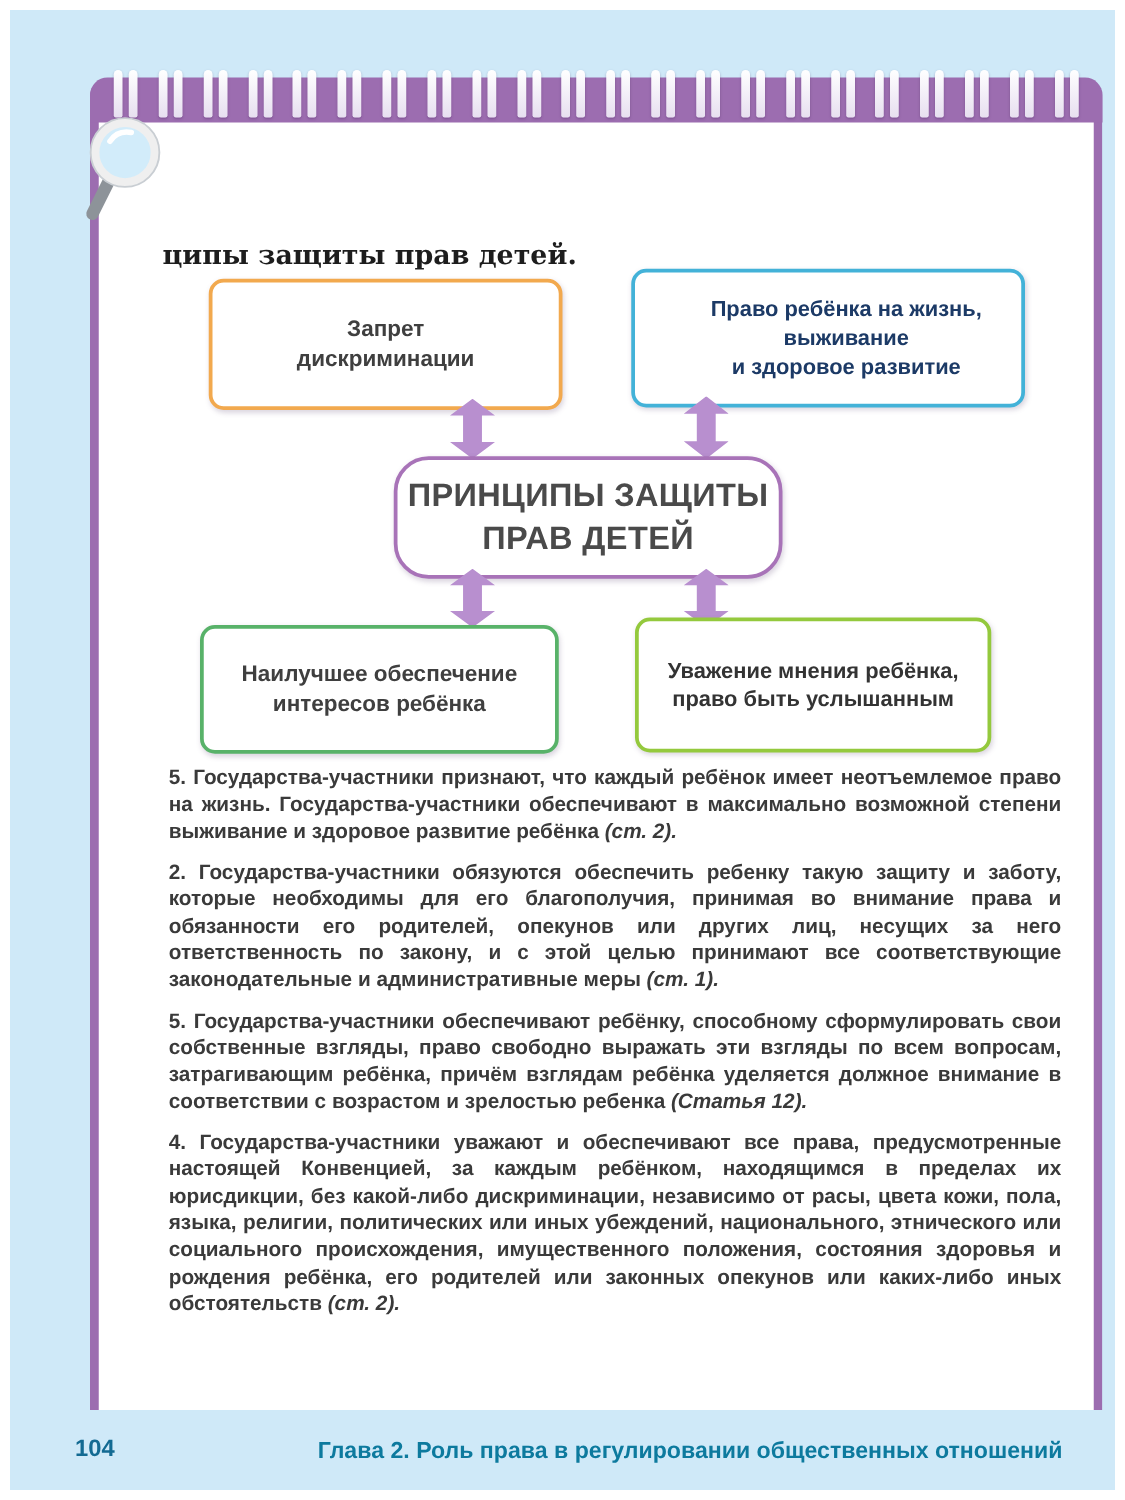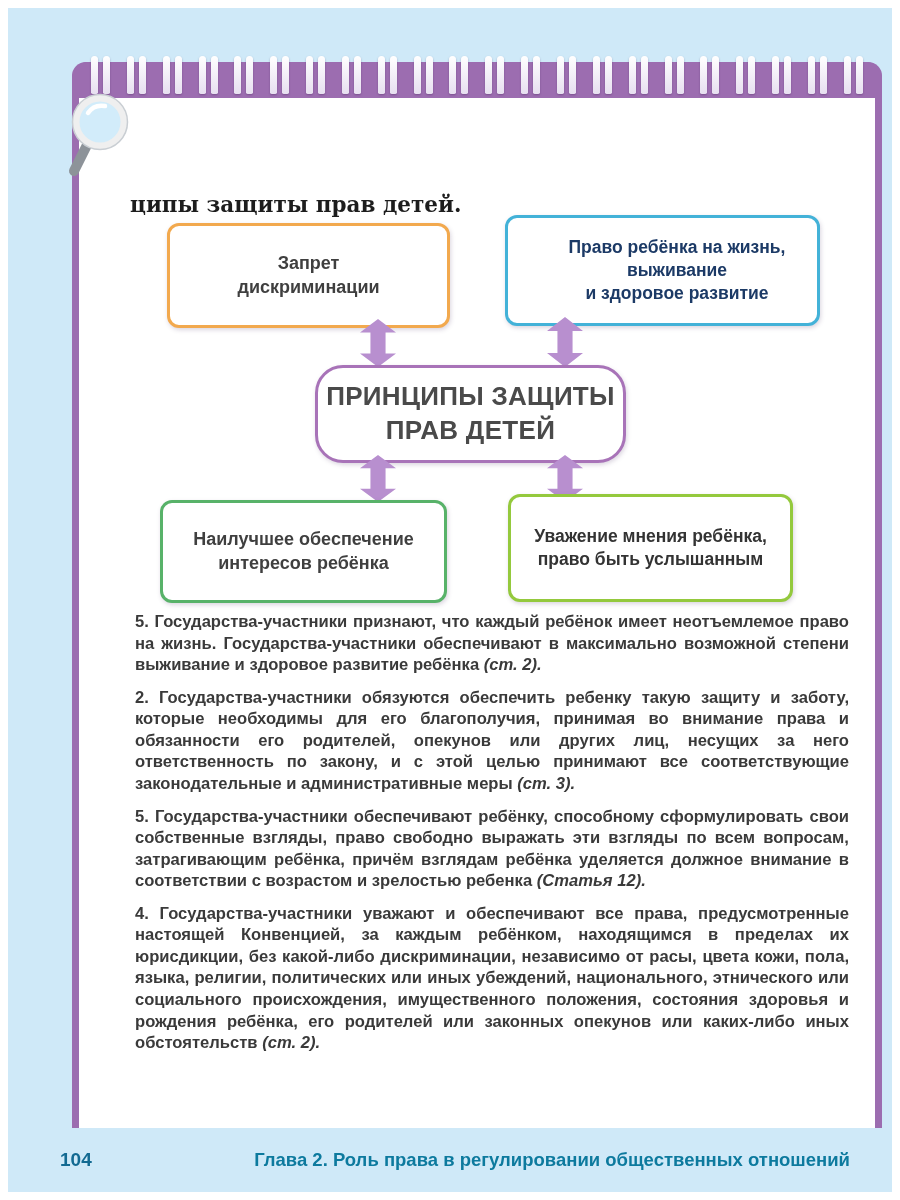--- a/index.html
+++ b/index.html
@@ -206,21 +206,21 @@
       <div class="arrow arr-ll"></div>
       <div class="arrow arr-lr"></div>
       <div class="dbox box-green">Наилучшее обеспечение
 интересов ребёнка</div>
       <div class="dbox box-lime">Уважение мнения ребёнка,
 право быть услышанным</div>
     </div>
 
     <div class="paras">
       <p><span>5. Государства-участники признают, что каждый ребёнок имеет неотъемлемое право на жизнь. Государства-участники обеспечивают в максимально возможной степени выживание и здоровое развитие ребёнка </span><span class="ref">(ст. 2).</span></p>
-      <p><span>2. Государства-участники обязуются обеспечить ребенку такую защиту и заботу, которые необходимы для его благополучия, принимая во внимание права и обязанности его родителей, опекунов или других лиц, несущих за него ответственность по закону, и с этой целью принимают все соответствующие законодательные и административные меры </span><span class="ref">(ст. 3).</span></p>
+      <p><span>2. Государства-участники обязуются обеспечить ребенку такую защиту и заботу, которые необходимы для его благополучия, принимая во внимание права и обязанности его родителей, опекунов или других лиц, несущих за него ответственность по закону, и с этой целью принимают все соответствующие законодательные и административные меры </span><span class="ref">(ст. 1).</span></p>
       <p><span>5. Государства-участники обеспечивают ребёнку, способному сформулировать свои собственные взгляды, право свободно выражать эти взгляды по всем вопросам, затрагивающим ребёнка, причём взглядам ребёнка уделяется должное внимание в соответствии с возрастом и зрелостью ребенка </span><span class="ref">(Статья 12).</span></p>
       <p><span>4. Государства-участники уважают и обеспечивают все права, предусмотренные настоящей Конвенцией, за каждым ребёнком, находящимся в пределах их юрисдикции, без какой-либо дискриминации, независимо от расы, цвета кожи, пола, языка, религии, политических или иных убеждений, национального, этнического или социального происхождения, имущественного положения, состояния здоровья и рождения ребёнка, его родителей или законных опекунов или каких-либо иных обстоятельств </span><span class="ref">(ст. 2).</span></p>
     </div>
 
   </div>
 
   <div class="footer">
     <span class="pagenum">104</span>
     <span class="chapter">Глава 2. Роль права в регулировании общественных отношений</span>
   </div>

